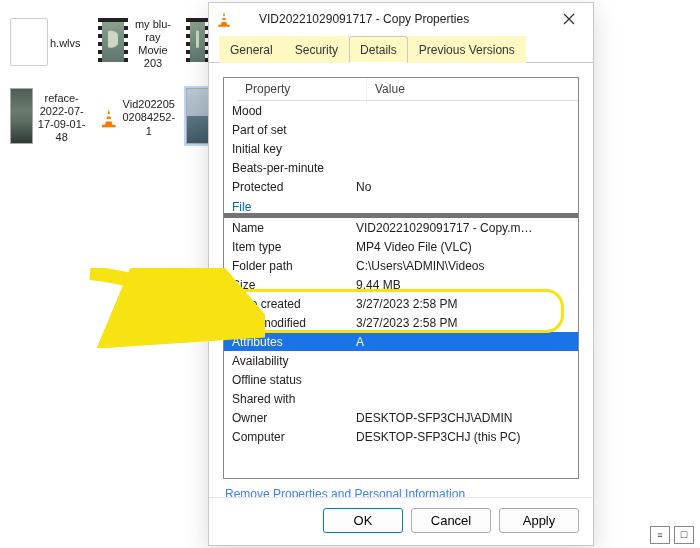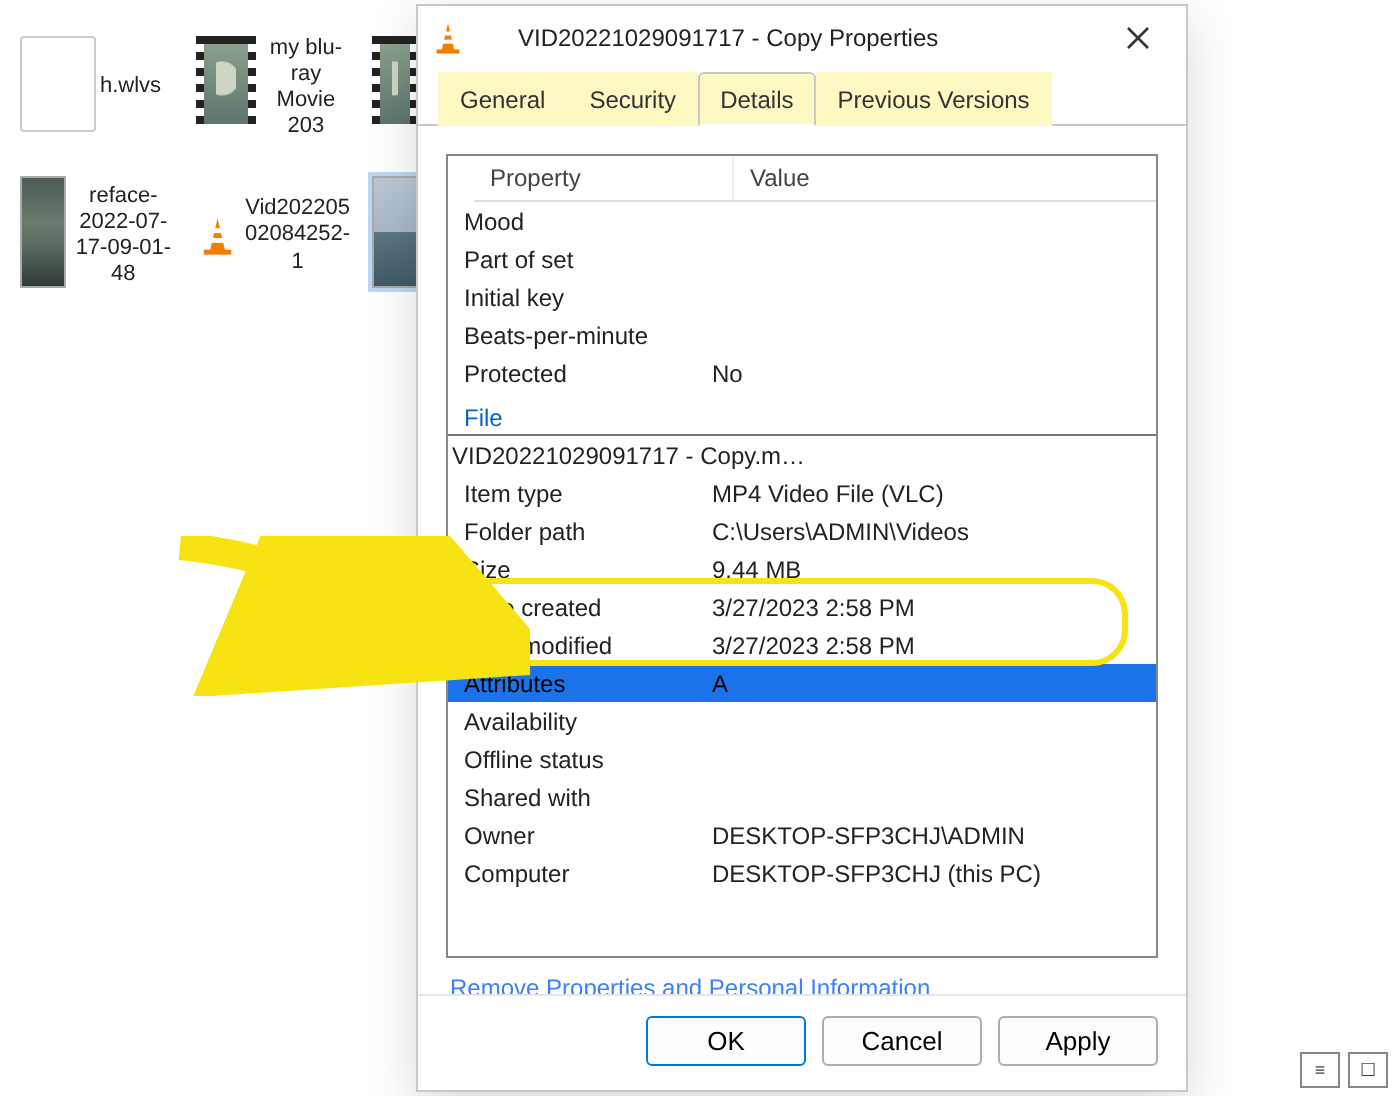--- a/index.html
+++ b/index.html
@@ -160,23 +160,23 @@
   .row {
     display: flex;
     font-size: 12px;
     color: #222;
     height: 19px;
     align-items: center;
   }
   .row .cprop { width: 130px; padding-left: 8px; white-space: nowrap; overflow: hidden; }
   .row .cval { flex: 1; padding-left: 2px; white-space: nowrap; overflow: hidden; }
   .row.section .cprop { color: #0066cc; padding-top: 4px; }
-  .row.section { border-bottom: 1px solid #737373; height: 22px; align-items: center; }
+  .row.section { border-bottom: 5px solid #737373; height: 22px; align-items: center; }
   .row.selected { background: #1a73e8; color: #fff; }
-  .row.selected .cprop, .row.selected .cval { color: #000000; }
+  .row.selected .cprop, .row.selected .cval { color: #fef9c3; }
 
   .highlight-box {
     position: absolute;
     left: 4px;
     right: 14px;
     border: 3px solid #f6e311;
     border-radius: 18px;
     pointer-events: none;
   }
 
@@ -332,20 +332,21 @@
           <div class="cval"></div>
         </div>
         <div class="row">
           <div class="cprop">Protected</div>
           <div class="cval">No</div>
         </div>
         <div class="row section">
           <div class="cprop">File</div>
         </div>
         <div class="row">
+          <div class="cprop">Name</div>
           <div class="cval">VID20221029091717 - Copy.m…</div>
         </div>
         <div class="row">
           <div class="cprop">Item type</div>
           <div class="cval">MP4 Video File (VLC)</div>
         </div>
         <div class="row">
           <div class="cprop">Folder path</div>
           <div class="cval">C:\Users\ADMIN\Videos</div>
         </div>

